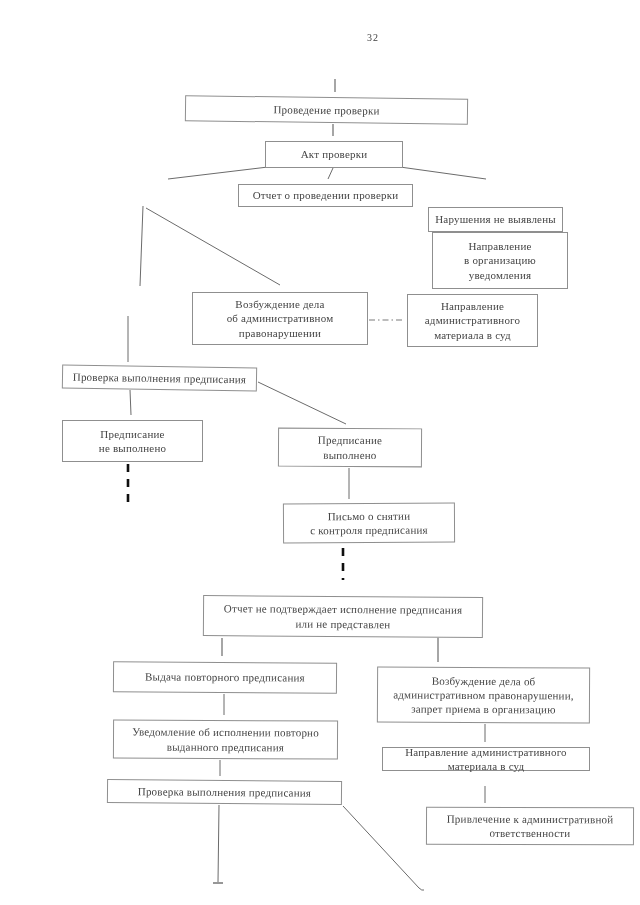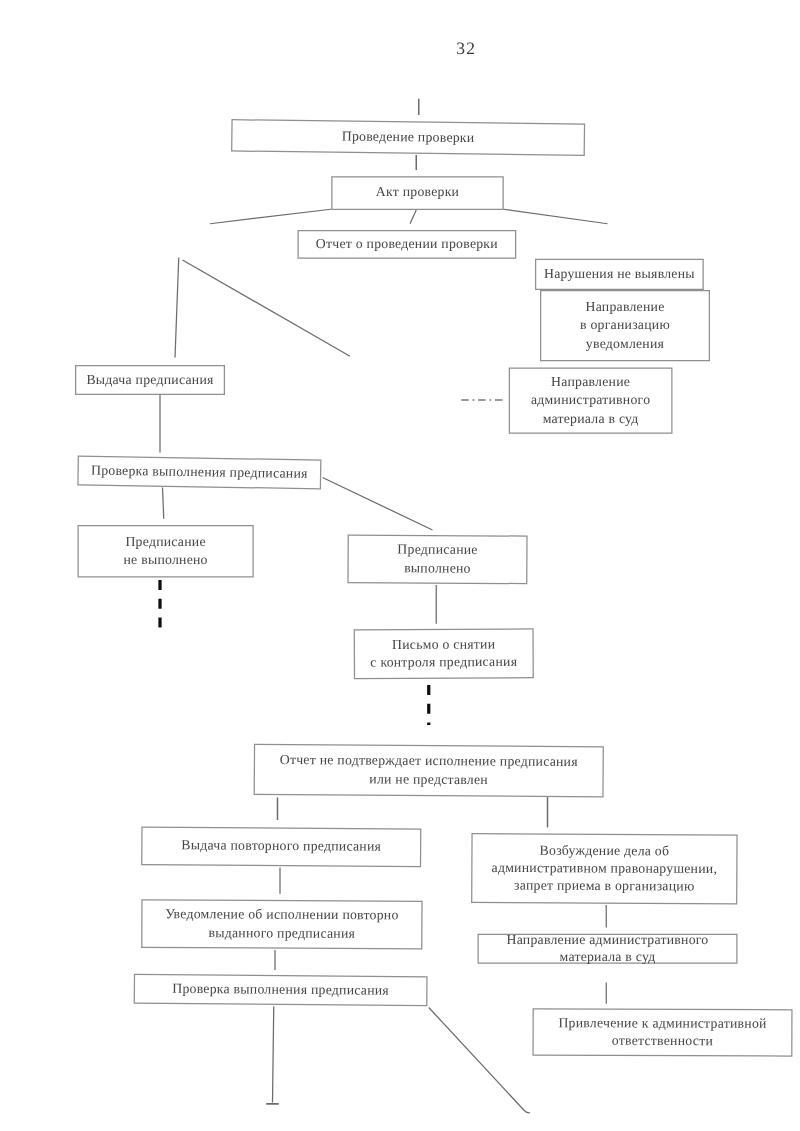--- a/index.html
+++ b/index.html
@@ -6,21 +6,21 @@
   .page{
     position:relative;
     width:640px;height:905px;
     background:#ffffff;
     font-family:"Liberation Serif","DejaVu Serif",serif;
     color:#474747;
     overflow:hidden;
   }
   .page-number{
     position:absolute;left:358px;top:32px;width:30px;
-    font-size:14px;text-align:center;color:#3d3d3d;letter-spacing:1px;
+    font-size:10px;text-align:center;color:#3d3d3d;letter-spacing:1px;
   }
   .node{
     position:absolute;
     border:1px solid #8f8f8f;
     background:#ffffff;
     display:flex;align-items:center;justify-content:center;
     text-align:center;
     font-size:11px;line-height:1.3;
     white-space:pre-line;
     color:#454545;
@@ -100,36 +100,38 @@
 
 
   <div class="node" style="left:238px;top:184px;width:175px;height:23px;">Отчет о проведении проверки</div>
 
   <div class="node" style="left:428px;top:184px;width:135px;height:25px;margin-top:23px;">Нарушения не выявлены</div>
 
   <div class="node" style="left:432px;top:232px;width:136px;height:57px;">Направление
 в организацию
 уведомления</div>
 
-  <div class="node" style="left:60px;top:292px;width:120px;height:24px;">Выдача предписания</div>
 
+  <div class="node" style="left:192px;top:292px;width:176px;height:53px;">Возбуждение дела
+об административном
+правонарушении</div>
 
   <div class="node" style="left:407px;top:294px;width:131px;height:53px;">Направление
 административного
 материала в суд</div>
 
   <div class="node" style="left:62px;top:366px;width:195px;height:24px;transform:rotate(.9deg);">Проверка выполнения предписания</div>
 
   <div class="node" style="left:62px;top:420px;width:141px;height:42px;">Предписание
 не выполнено</div>
 
   <div class="node" style="left:278px;top:428px;width:144px;height:39px;transform:rotate(.3deg);">Предписание
 выполнено</div>
 
-  <div class="node" style="left:283px;top:503px;width:144px;height:40px;transform:rotate(-.3deg);">Письмо о снятии
+  <div class="node" style="left:283px;top:503px;width:172px;height:40px;transform:rotate(-.3deg);">Письмо о снятии
 с контроля предписания</div>
 
   <div class="node" style="left:203px;top:596px;width:280px;height:41px;transform:rotate(.4deg);">Отчет не подтверждает исполнение предписания
 или не представлен</div>
 
   <div class="node" style="left:113px;top:662px;width:224px;height:31px;transform:rotate(.4deg);">Выдача повторного предписания</div>
 
   <div class="node" style="left:113px;top:720px;width:225px;height:39px;transform:rotate(.3deg);">Уведомление об исполнении повторно
 выданного предписания</div>
 

